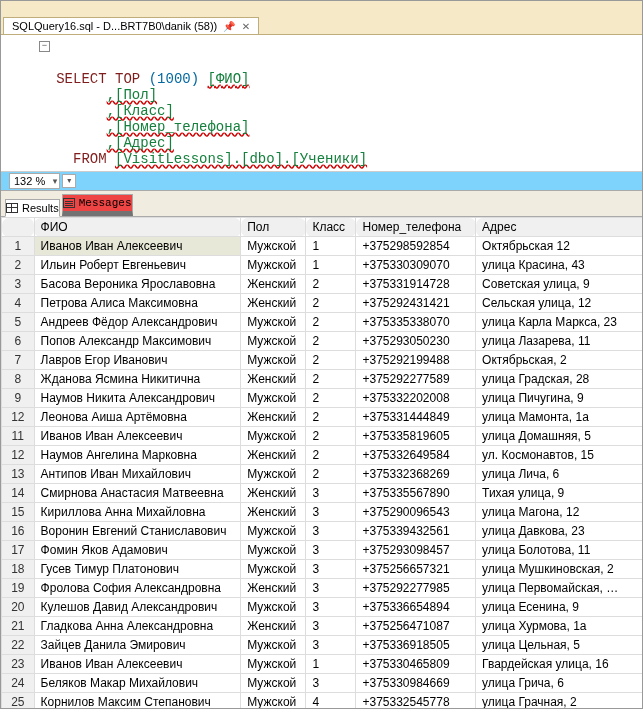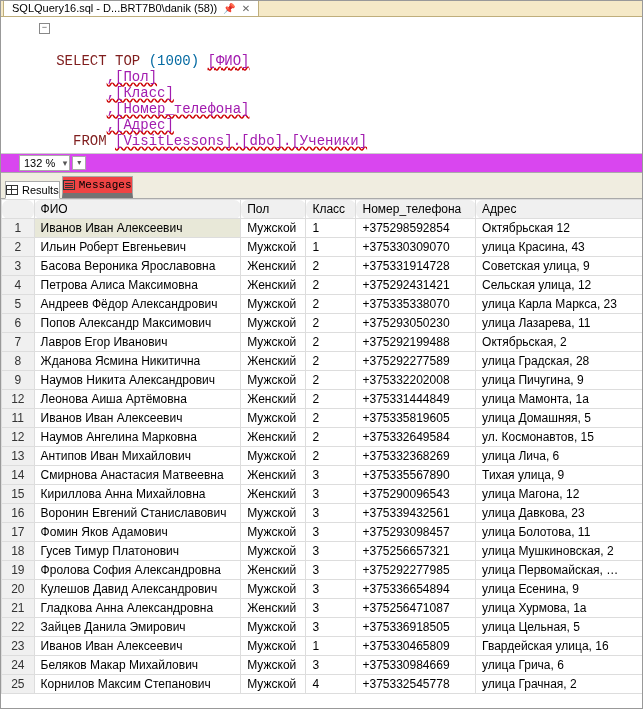--- a/index.html
+++ b/index.html
@@ -11,21 +11,21 @@
     color: #000;
     width: 643px;
     height: 709px;
     overflow: hidden;
     border: 1px solid #999;
   }
   .tab-strip {
     background: #f5e9c7;
     display: flex;
     align-items: flex-end;
-    height: 16px;
+    height: 34px;
     padding-left: 2px;
     border-bottom: 1px solid #bfae7c;
   }
   .file-tab {
     background: #fff;
     border: 1px solid #bfae7c;
     border-bottom: none;
     padding: 2px 8px;
     font-size: 11px;
     display: flex;
@@ -54,30 +54,30 @@
     height: 11px;
     border: 1px solid #888;
     font-size: 9px;
     line-height: 9px;
     text-align: center;
     background: #fff;
     color: #555;
   }
   .sql { color: #000; }
   .kw { color: #7f1d1d; }
-  .ident { color: #a21caf; }
+  .ident { color: #15803d; }
   .gray { color: #0369a1; }
   .red-under { text-decoration: underline wavy #c00; text-decoration-skip-ink: none; }
   .zoom-bar {
     display: flex;
     align-items: center;
     gap: 2px;
-    padding: 1px 18px;
+    padding: 1px 8px;
     border-bottom: 1px solid #aaa;
-    background: #d946ef;
+    background: #7dd3fc;
     font-size: 11px;
   }
   .zoom-select {
     border: 1px solid #aaa;
     padding: 0 14px 0 4px;
     background: #fff;
     position: relative;
     height: 16px;
     line-height: 14px;
   }

